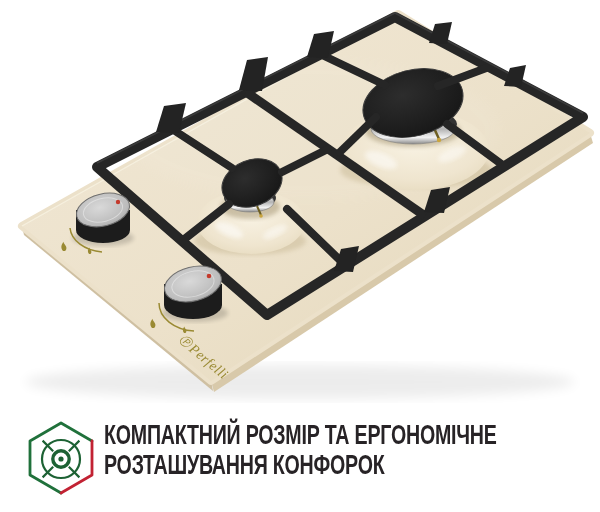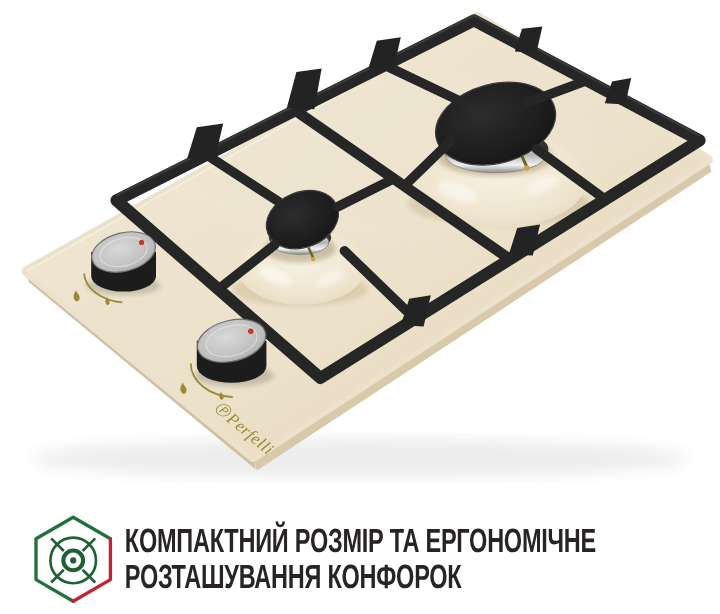--- a/index.html
+++ b/index.html
@@ -1,20 +1,20 @@
 <!DOCTYPE html>
 <html><head>
 <meta charset="utf-8">
 <style>
   html,body{margin:0;padding:0;background:#fff;}
   .stage{position:relative;width:600px;height:512px;background:#ffffff;overflow:hidden;
          font-family:"Liberation Sans",sans-serif;}
   .product-wrap{position:absolute;left:0;top:0;width:600px;height:420px;}
   .caption{position:absolute;left:0;top:420px;width:600px;height:92px;
-           display:flex;align-items:center;}
+           display:flex;align-items:flex-start;}
   .hex-icon{margin-left:26px;flex:0 0 auto;}
   .caption-text{margin-left:8px;color:#272326;font-weight:bold;font-size:28px;
                 line-height:30px;letter-spacing:-.3px;white-space:nowrap;
                 transform:scaleX(.70);transform-origin:left center;}
   svg text.logo{font-family:"Liberation Serif",serif;font-style:italic;}
 </style>
 </head>
 <body>
 
 <div class="stage">

